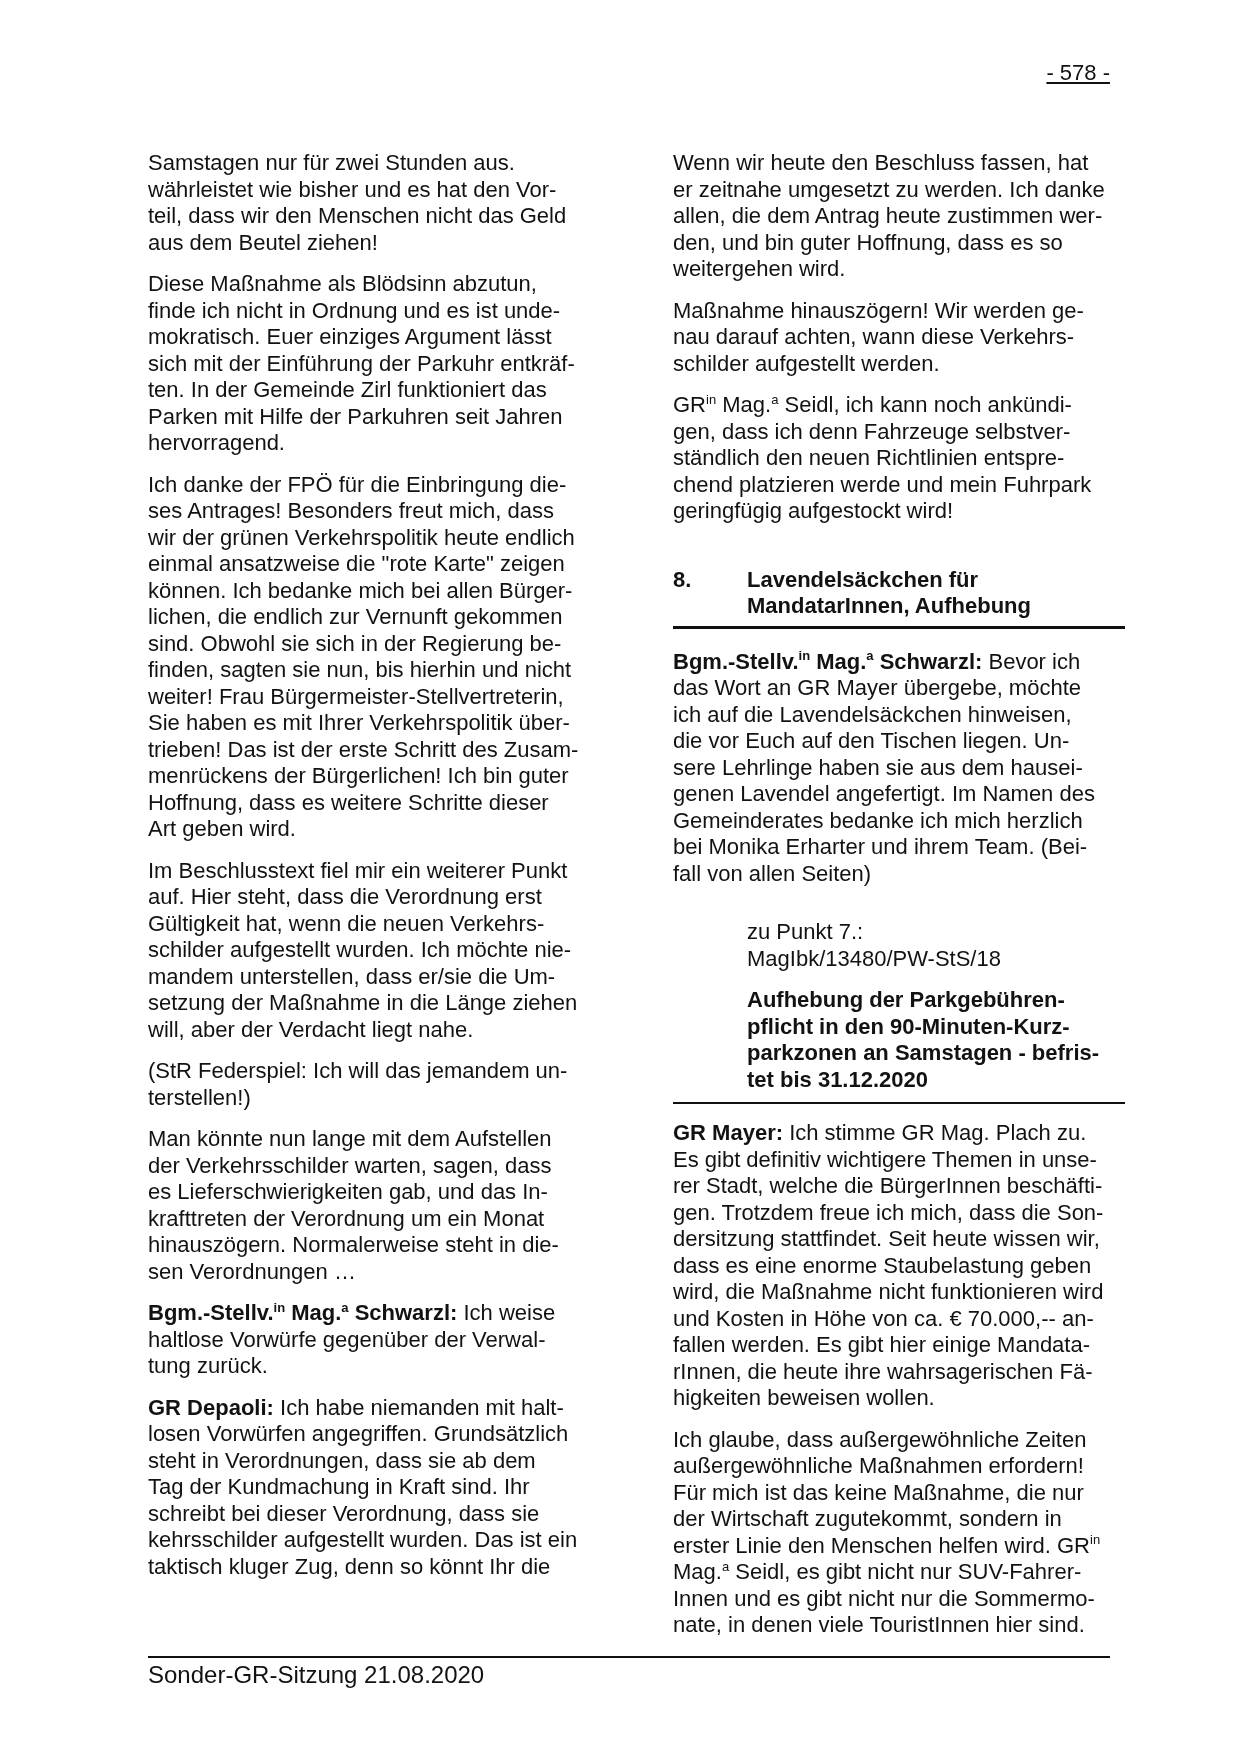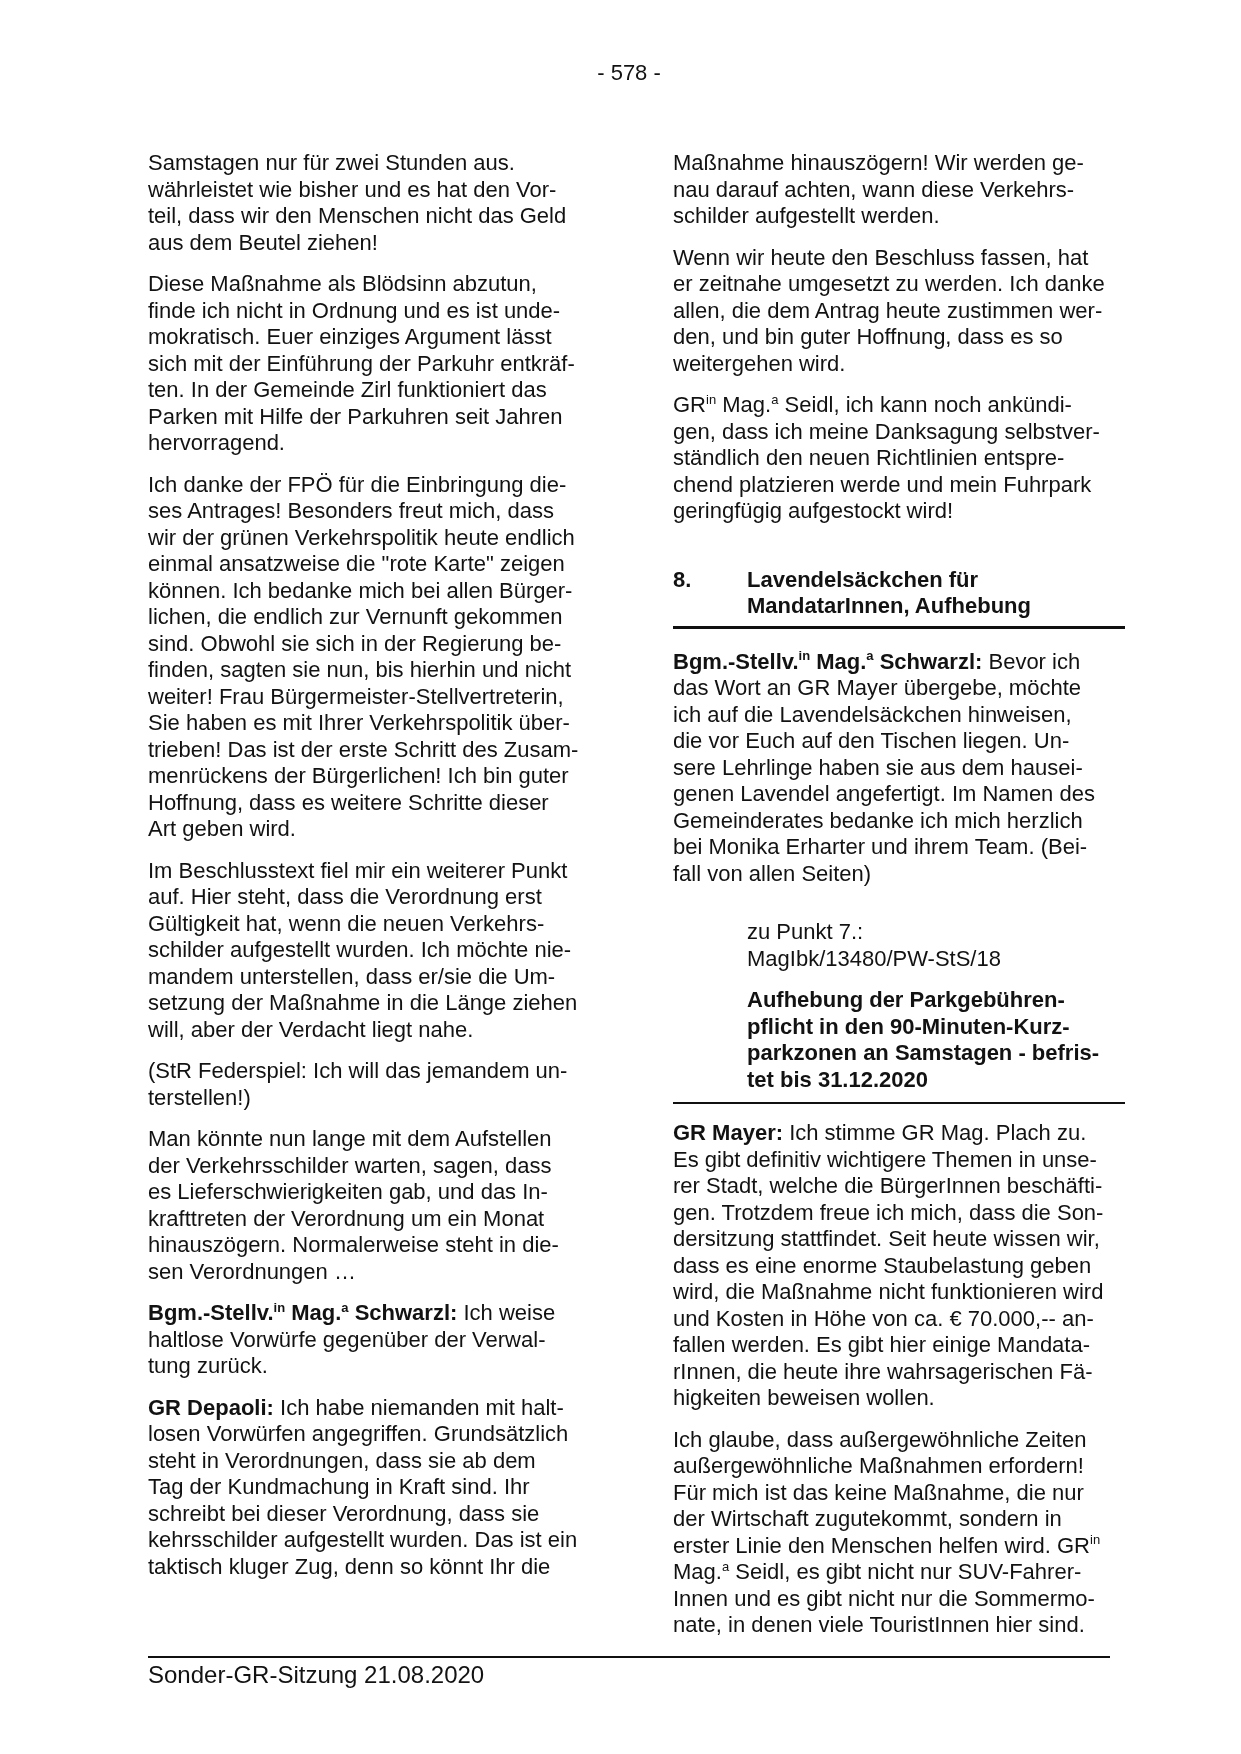--- a/index.html
+++ b/index.html
@@ -3,21 +3,21 @@
 <meta charset="utf-8">
 <style>
   html,body { margin:0; padding:0; background:#e8e8e8; }
   .page {
     position:relative; width:1241px; height:1754px; background:#ffffff;
     font-family:"Liberation Sans", sans-serif; font-size:22px; color:#121212;
     overflow:hidden; margin:0 auto;
   }
   .pagenum {
     position:absolute; top:60px; left:148px; width:962px;
-    text-align:center; font-size:22px;
+    text-align:right; font-size:22px;text-decoration:underline;
   }
   .col { position:absolute; top:150px; width:452px; }
   .col-left  { left:148px; }
   .col-right { left:673px; }
   .block { margin:0 0 15px 0; }
   .line { line-height:26.5px; white-space:nowrap; }
   .b { font-weight:bold; }
   sup { font-size:13px; line-height:0; vertical-align:super;margin-top:27px; }
   
   .section-heading {
@@ -108,34 +108,34 @@
         <div class="line"><span>losen Vorwürfen angegriffen. Grundsätzlich</span></div>
         <div class="line"><span>steht in Verordnungen, dass sie ab dem</span></div>
         <div class="line"><span>Tag der Kundmachung in Kraft sind. Ihr</span></div>
         <div class="line"><span>schreibt bei dieser Verordnung, dass sie</span></div>
         <div class="line"><span>kehrsschilder aufgestellt wurden. Das ist ein</span></div>
         <div class="line"><span>taktisch kluger Zug, denn so könnt Ihr die</span></div>
       </div>
     </div>
   <div class="col col-right">
       <div class="block paragraph">
-        <div class="line"><span>Maßnahme hinauszögern! Wir werden ge-</span></div>
-        <div class="line"><span>nau darauf achten, wann diese Verkehrs-</span></div>
-        <div class="line"><span>schilder aufgestellt werden.</span></div>
-      </div>
-      <div class="block paragraph">
         <div class="line"><span>Wenn wir heute den Beschluss fassen, hat</span></div>
         <div class="line"><span>er zeitnahe umgesetzt zu werden. Ich danke</span></div>
         <div class="line"><span>allen, die dem Antrag heute zustimmen wer-</span></div>
         <div class="line"><span>den, und bin guter Hoffnung, dass es so</span></div>
         <div class="line"><span>weitergehen wird.</span></div>
       </div>
       <div class="block paragraph">
+        <div class="line"><span>Maßnahme hinauszögern! Wir werden ge-</span></div>
+        <div class="line"><span>nau darauf achten, wann diese Verkehrs-</span></div>
+        <div class="line"><span>schilder aufgestellt werden.</span></div>
+      </div>
+      <div class="block paragraph">
         <div class="line"><span>GR</span><sup>in</sup><span> Mag.</span><sup>a</sup><span> Seidl, ich kann noch ankündi-</span></div>
-        <div class="line"><span>gen, dass ich meine Danksagung selbstver-</span></div>
+        <div class="line"><span>gen, dass ich denn Fahrzeuge selbstver-</span></div>
         <div class="line"><span>ständlich den neuen Richtlinien entspre-</span></div>
         <div class="line"><span>chend platzieren werde und mein Fuhrpark</span></div>
         <div class="line"><span>geringfügig aufgestockt wird!</span></div>
       </div>
       <div class="block section-heading">
         <span class="num">8.</span>
         <div class="lines">
           <div class="line"><span>Lavendelsäckchen für</span></div>
           <div class="line"><span>MandatarInnen, Aufhebung</span></div>
         </div>

